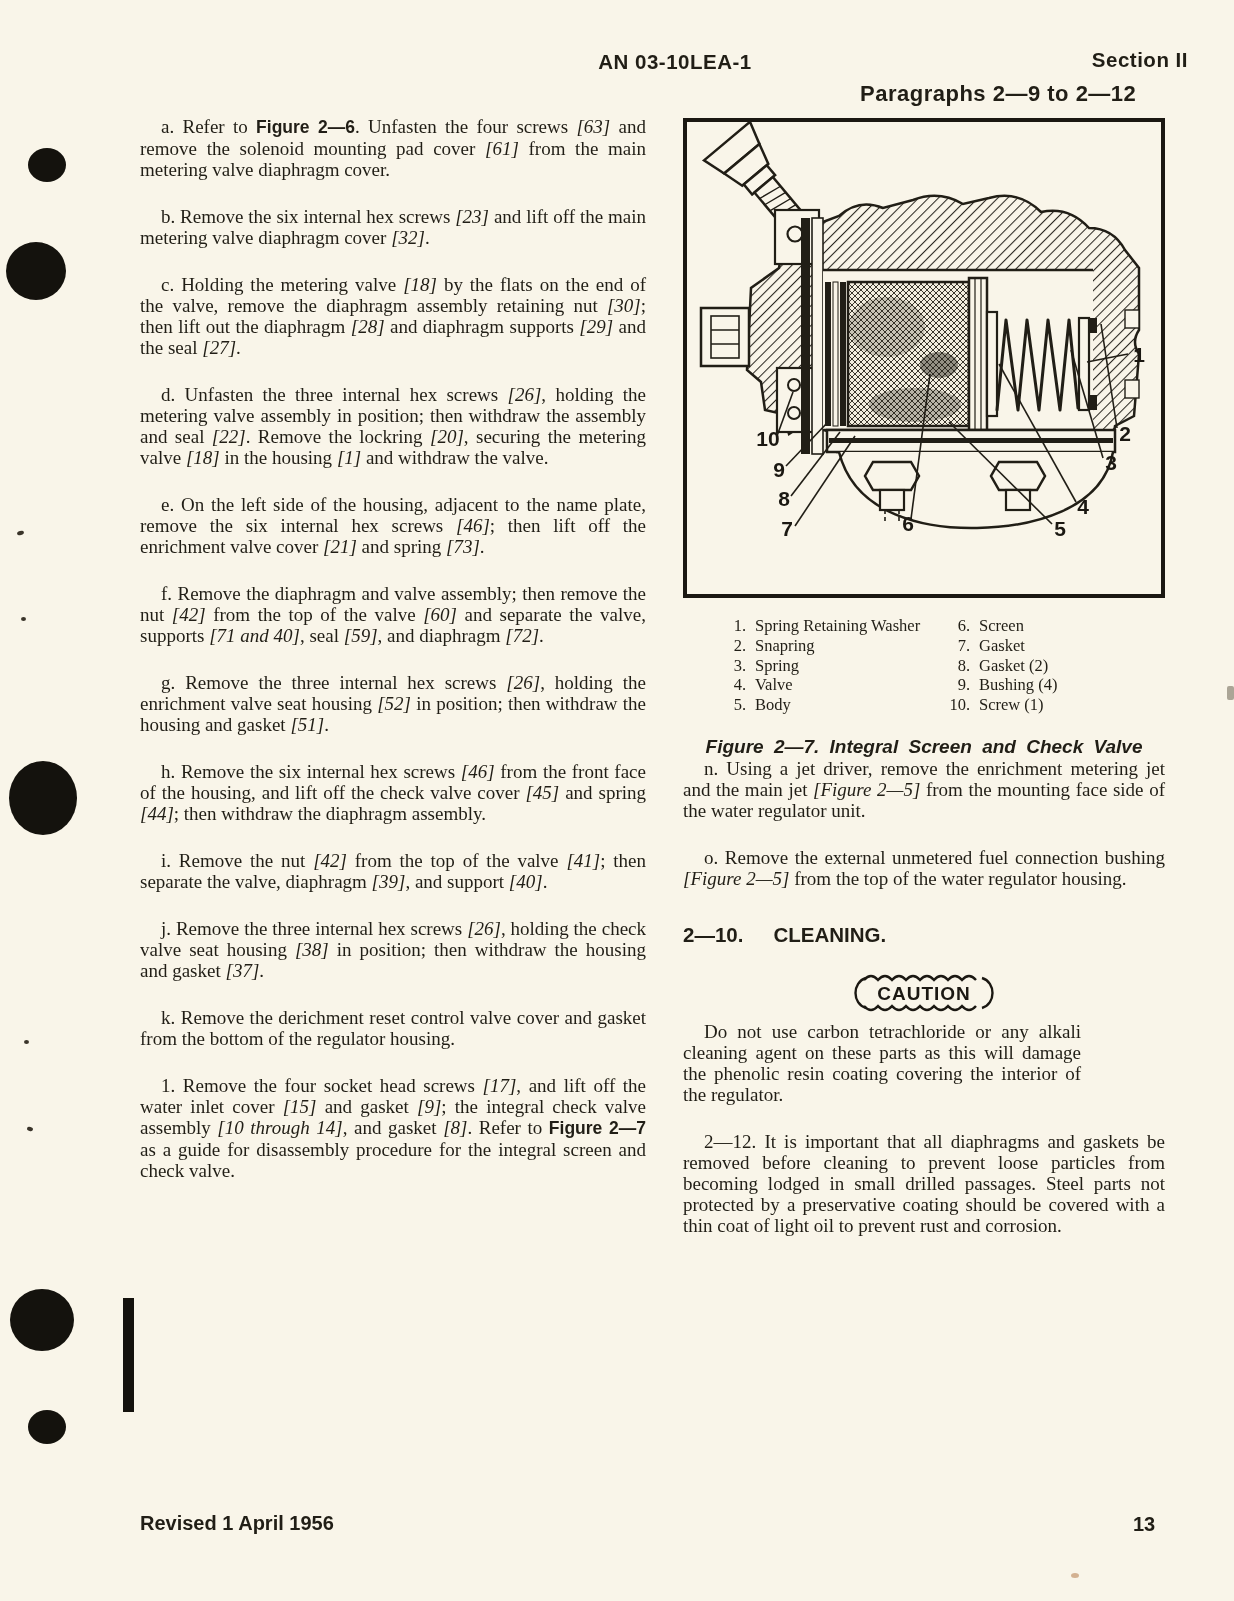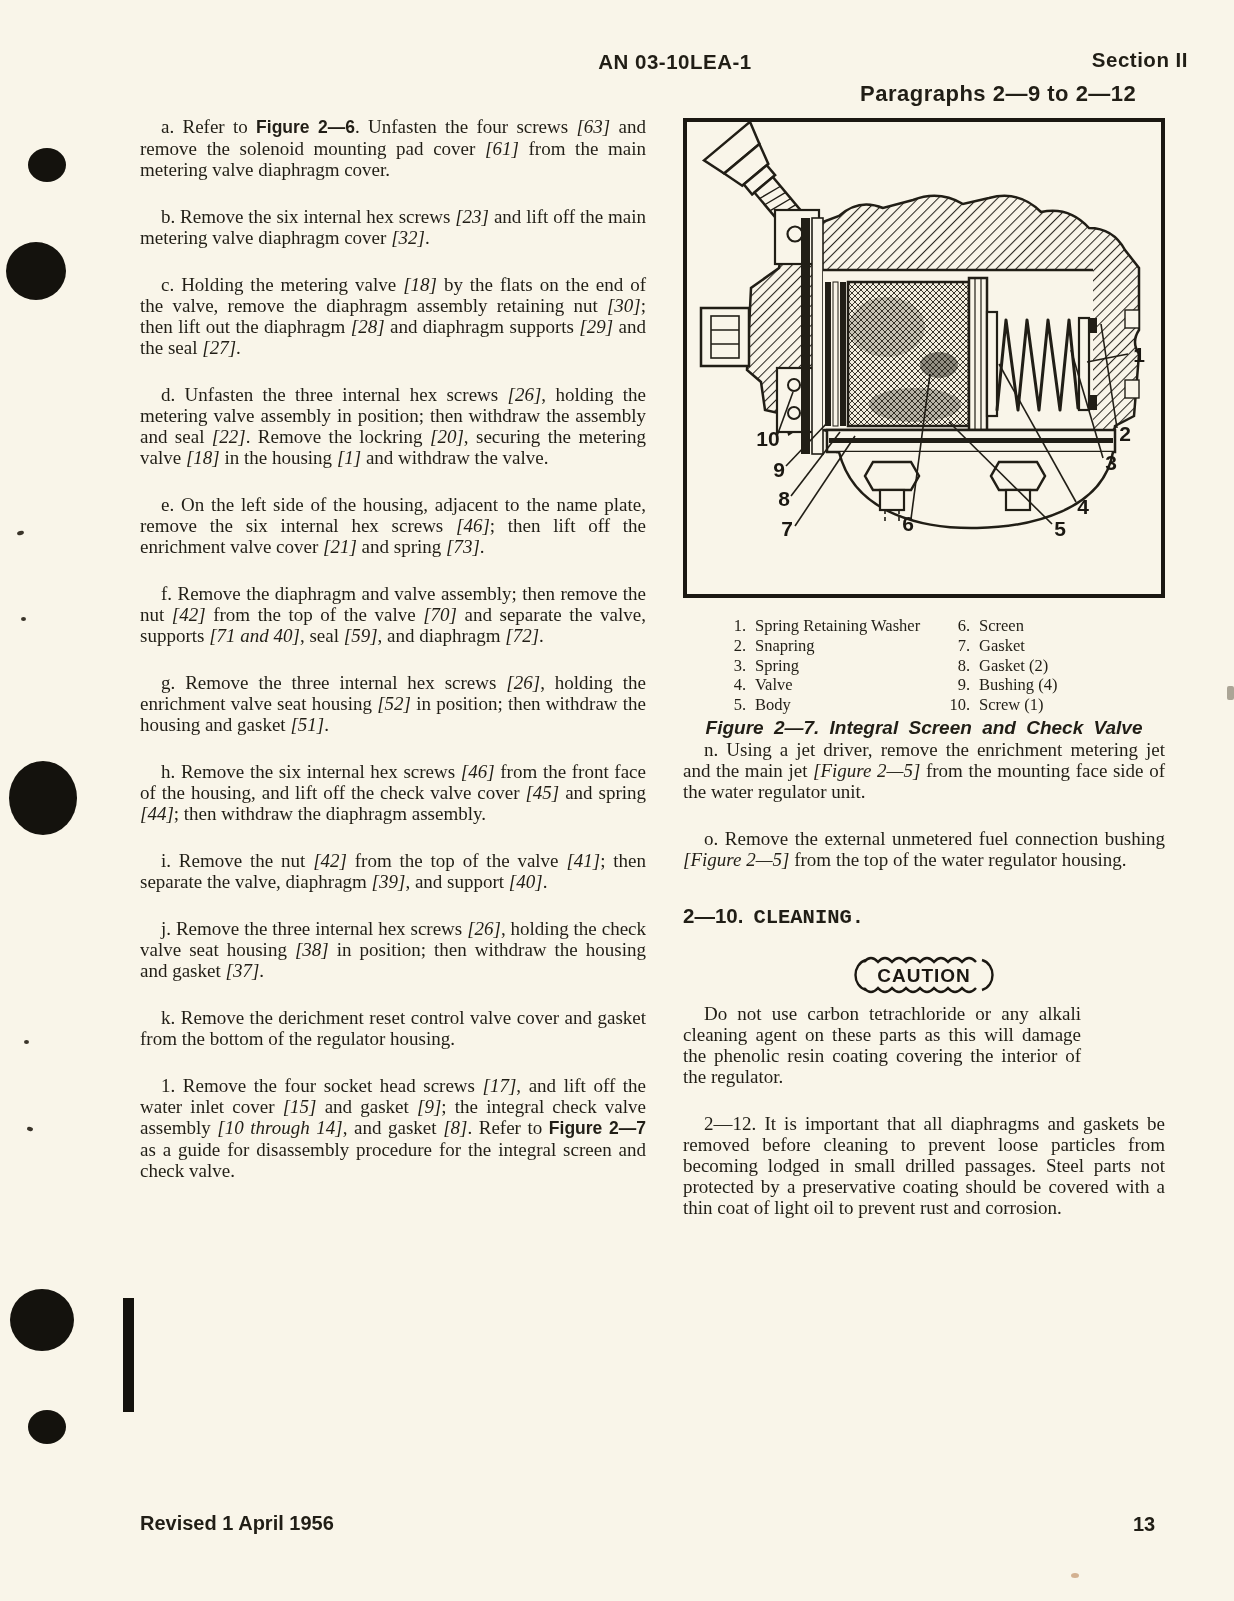--- a/index.html
+++ b/index.html
@@ -28,28 +28,28 @@
   .figref { font-family:"Liberation Sans", sans-serif; font-weight:700; font-size:17.5px; }
 
   
   .figure-frame { box-sizing:border-box; width:482px; height:480px;
     border:4px solid #1b1812; background:#f9f5e9; overflow:hidden; }
   .legend { display:flex; margin-top:18px; font-size:16.5px; line-height:19.8px; }
   .legend-col1 { box-sizing:border-box; padding-left:30px; width:254px; }
   .legend-col2 { box-sizing:border-box; }
   .legend-row { display:flex; }
   .lnum { display:inline-block; width:42px; text-align:right; padding-right:9px; box-sizing:border-box; flex:none; }
-  .fig-caption { margin-top:2px; text-align:center;
+  .fig-caption { margin-top:21px; text-align:center;
     font-family:"Liberation Sans", sans-serif; font-weight:700; font-style:italic;
     font-size:19px; word-spacing:5px; }
 
   .p-n { margin-top:28px; }
   .p-o { margin-top:0; }
   .h210 { margin-top:34px; font-family:"Liberation Sans", sans-serif; font-weight:700; font-size:20.5px; }
-  .h210 .h210-title { margin-left:10px;font-family:Liberation Mono, monospace; }
+  .h210 .h210-title { margin-left:30px; }
   .p-211 { margin-top:28px; text-indent:0; }
   .caps211 { letter-spacing:2px; }
   .caution-wrap { margin:22px auto 0 auto; width:150px; }
   .caution-text { margin:16px 0 0 50px; width:398px; text-indent:0; }
   .p-212 { margin-top:32px; text-indent:0; }
 
   
   .foot-left  { position:absolute; left:140px; top:1512px;
     font-family:"Liberation Sans", sans-serif; font-weight:700; font-size:20px; }
   .foot-right { position:absolute; left:1100px; top:1513px; width:88px; text-align:center;
@@ -96,21 +96,21 @@
 <div class="edge-mark"></div>
 <div class="br-speck"></div>
 <div class="change-bar"></div>
 
 <div class="col-left">
   <p class="doc"><span>a. Refer to </span><b class="figref">Figure 2—6</b><span>. Unfasten the four screws <i>[63]</i> and remove the solenoid mounting pad cover <i>[61]</i> from the main metering valve diaphragm cover.</span></p>
   <p class="doc"><span>b. Remove the six internal hex screws <i>[23]</i> and lift off the main metering valve diaphragm cover <i>[32]</i>.</span></p>
   <p class="doc"><span>c. Holding the metering valve <i>[18]</i> by the flats on the end of the valve, remove the diaphragm assembly retaining nut <i>[30]</i>; then lift out the diaphragm <i>[28]</i> and diaphragm supports <i>[29]</i> and the seal <i>[27]</i>.</span></p>
   <p class="doc"><span>d. Unfasten the three internal hex screws <i>[26]</i>, holding the metering valve assembly in position; then withdraw the assembly and seal <i>[22]</i>. Remove the lockring <i>[20]</i>, securing the metering valve <i>[18]</i> in the housing <i>[1]</i> and withdraw the valve.</span></p>
   <p class="doc"><span>e. On the left side of the housing, adjacent to the name plate, remove the six internal hex screws <i>[46]</i>; then lift off the enrichment valve cover <i>[21]</i> and spring <i>[73]</i>.</span></p>
-  <p class="doc"><span>f. Remove the diaphragm and valve assembly; then remove the nut <i>[42]</i> from the top of the valve <i>[70]</i> and separate the valve, supports <i>[71 and 40]</i>, seal <i>[59]</i>, and diaphragm <i>[72]</i>.</span></p>
+  <p class="doc"><span>f. Remove the diaphragm and valve assembly; then remove the nut <i>[42]</i> from the top of the valve <i>[60]</i> and separate the valve, supports <i>[71 and 40]</i>, seal <i>[59]</i>, and diaphragm <i>[72]</i>.</span></p>
   <p class="doc"><span>g. Remove the three internal hex screws <i>[26]</i>, holding the enrichment valve seat housing <i>[52]</i> in position; then withdraw the housing and gasket <i>[51]</i>.</span></p>
   <p class="doc"><span>h. Remove the six internal hex screws <i>[46]</i> from the front face of the housing, and lift off the check valve cover <i>[45]</i> and spring <i>[44]</i>; then withdraw the diaphragm assembly.</span></p>
   <p class="doc"><span>i. Remove the nut <i>[42]</i> from the top of the valve <i>[41]</i>; then separate the valve, diaphragm <i>[39]</i>, and support <i>[40]</i>.</span></p>
   <p class="doc"><span>j. Remove the three internal hex screws <i>[26]</i>, holding the check valve seat housing <i>[38]</i> in position; then withdraw the housing and gasket <i>[37]</i>.</span></p>
   <p class="doc"><span>k. Remove the derichment reset control valve cover and gasket from the bottom of the regulator housing.</span></p>
   <p class="doc"><span>1. Remove the four socket head screws <i>[17]</i>, and lift off the water inlet cover <i>[15]</i> and gasket <i>[9]</i>; the integral check valve assembly <i>[10 through 14]</i>, and gasket <i>[8]</i>. Refer to </span><b class="figref">Figure 2—7</b><span> as a guide for disassembly procedure for the integral screen and check valve.</span></p>
 </div>
 
 <div class="col-right">
 

